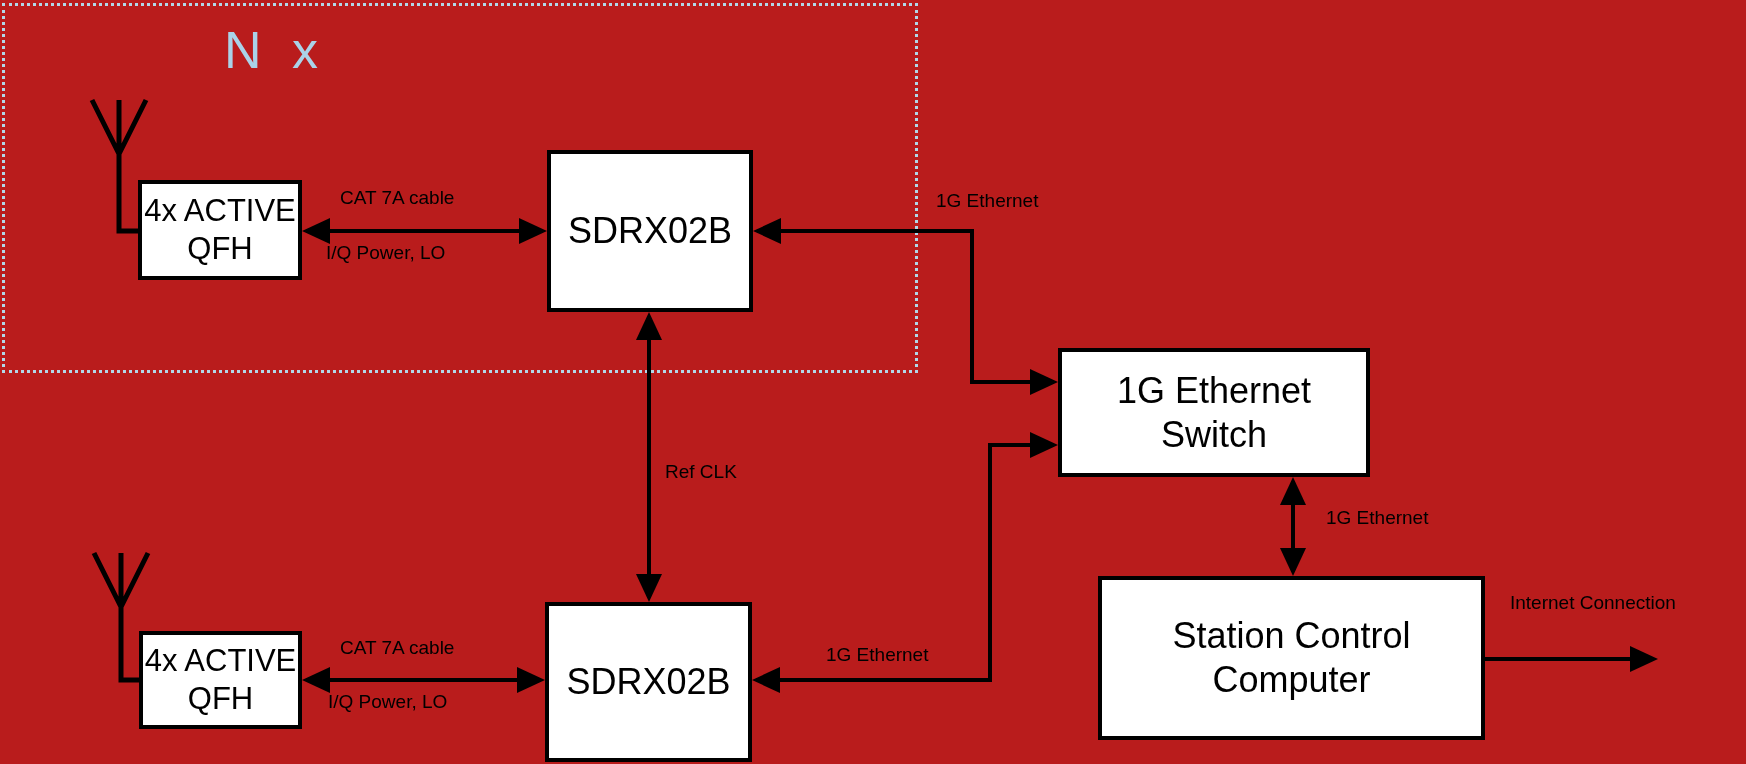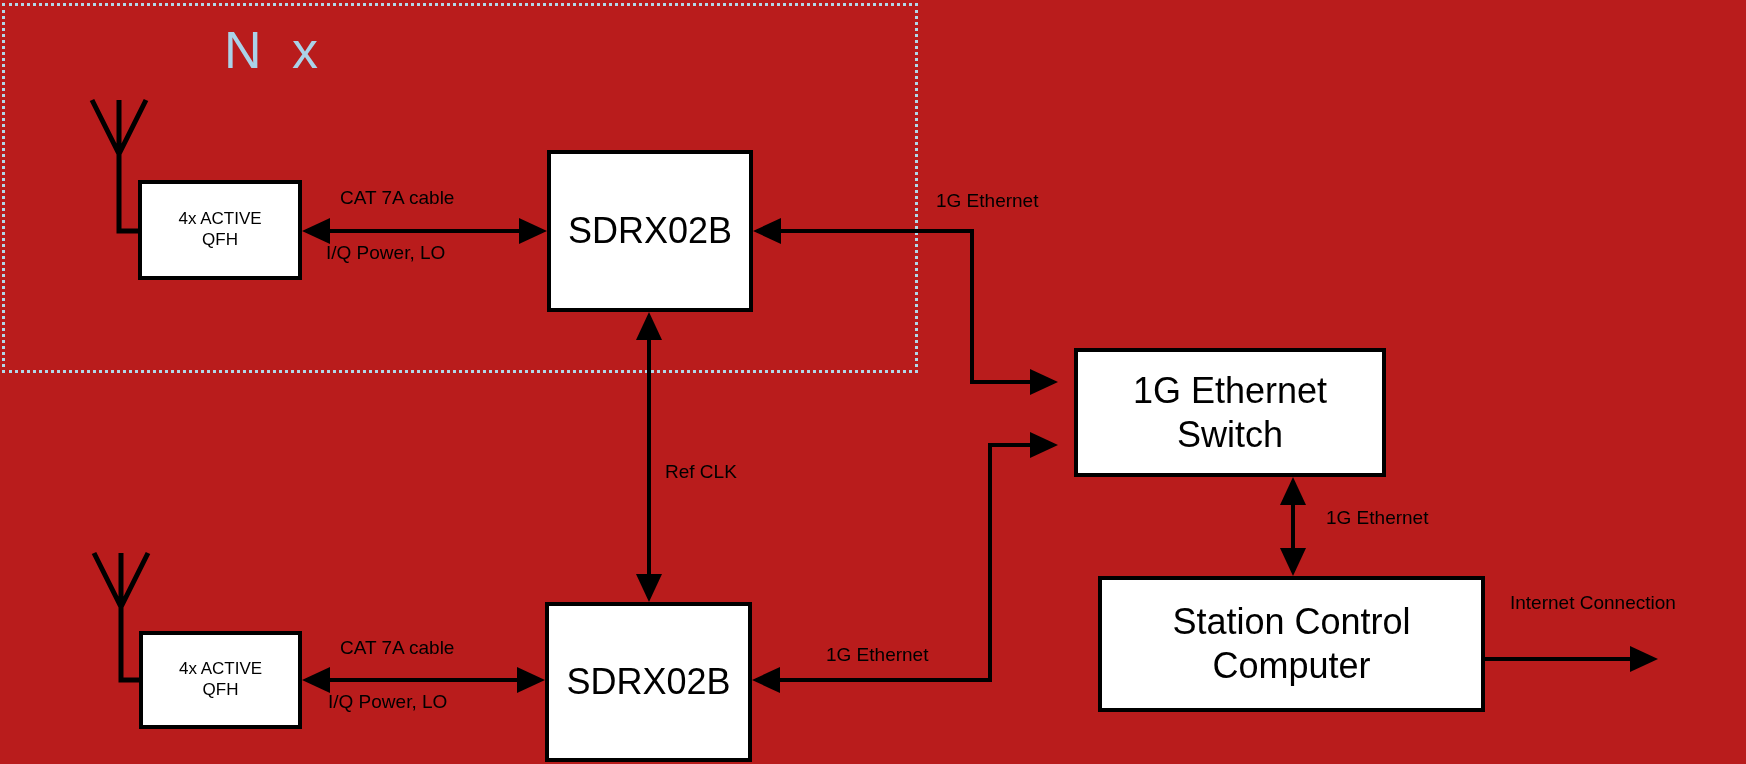--- a/index.html
+++ b/index.html
@@ -46,21 +46,21 @@
     display: flex;
     flex-direction: column;
     align-items: center;
     justify-content: center;
     text-align: center;
     font-size: 36px;
     color: #000000;
     z-index: 2;
     line-height: 1.22;
   }
-  .node.qfh { font-size: 17px; }
+  .node.qfh { font-size: 31px; }
   .edge-label {
     position: absolute;
     font-size: 19px;
     color: #000000;
     white-space: nowrap;
     z-index: 2;
   }
 </style>
 </head>
 <body>
@@ -115,25 +115,25 @@
 
   <div class="node qfh" style="left:139px; top:631px; width:163px; height:98px;">
     <span>4x ACTIVE</span>
     <span>QFH</span>
   </div>
 
   <div class="node" style="left:545px; top:602px; width:207px; height:160px;">
     <span>SDRX02B</span>
   </div>
 
-  <div class="node" style="left:1058px; top:348px; width:312px; height:129px;margin-left:16px;">
+  <div class="node" style="left:1058px; top:348px; width:312px; height:129px;">
     <span>1G Ethernet Switch</span>
   </div>
 
-  <div class="node" style="left:1098px; top:576px; width:387px; height:136px;">
+  <div class="node" style="left:1098px; top:576px; width:387px; height:164px;">
     <span>Station Control Computer</span>
   </div>
 
   <div class="edge-label" style="left:340px; top:187px;">CAT 7A cable</div>
   <div class="edge-label" style="left:326px; top:242px;">I/Q Power, LO</div>
   <div class="edge-label" style="left:936px; top:190px;">1G Ethernet</div>
   <div class="edge-label" style="left:665px; top:461px;">Ref CLK</div>
   <div class="edge-label" style="left:340px; top:637px;">CAT 7A cable</div>
   <div class="edge-label" style="left:328px; top:691px;">I/Q Power, LO</div>
   <div class="edge-label" style="left:826px; top:644px;">1G Ethernet</div>

